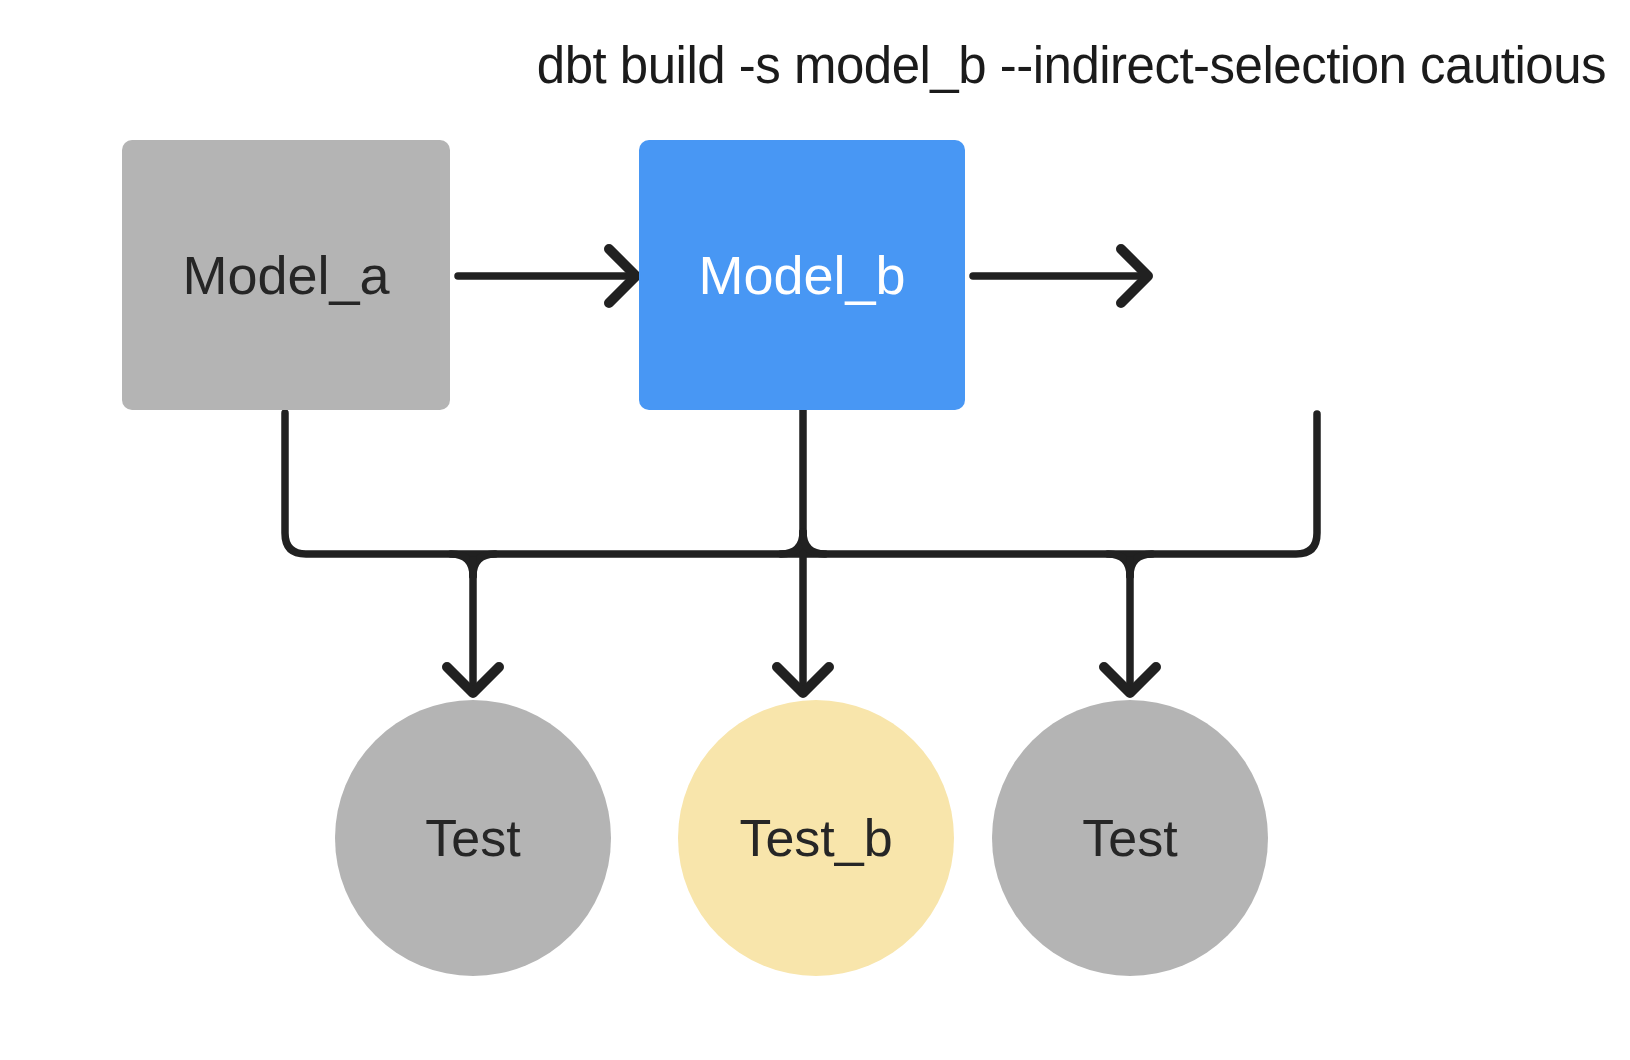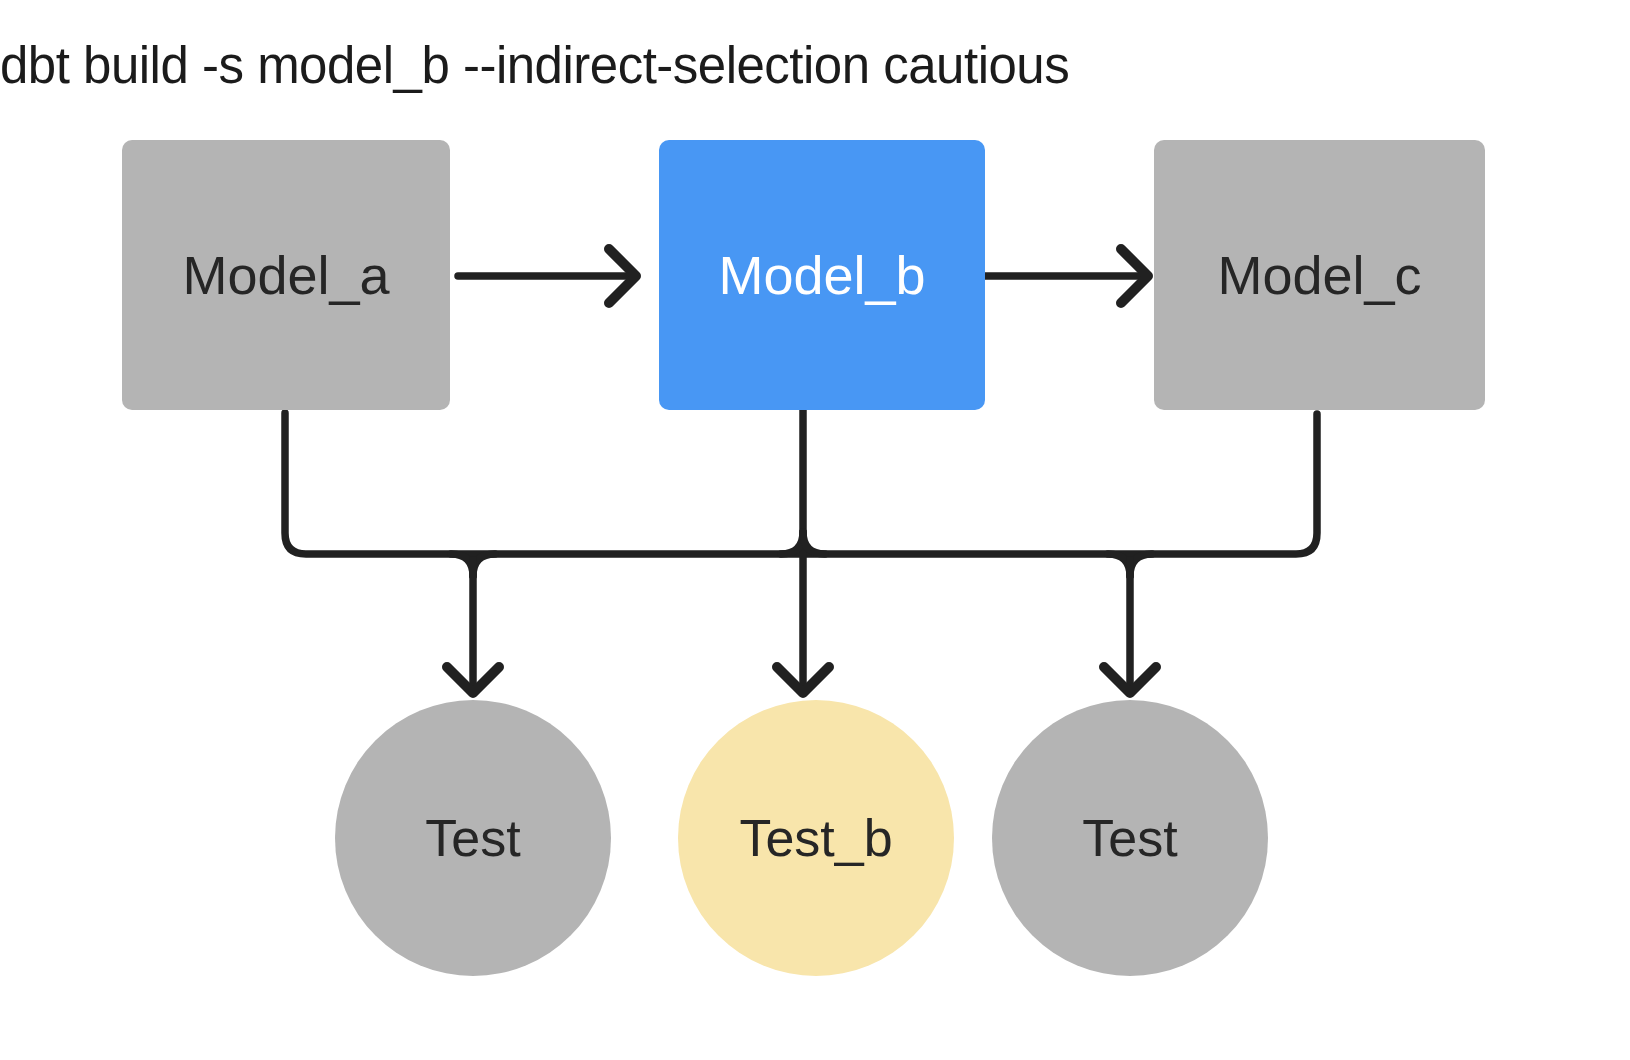--- a/index.html
+++ b/index.html
@@ -13,21 +13,21 @@
   }
   * { margin: 0; padding: 0; box-sizing: border-box; }
   html, body { width: 1630px; height: 1060px; background: var(--bg); overflow: hidden; }
   body { font-family: "Liberation Sans", sans-serif; }
 
   .canvas { position: relative; width: 1630px; height: 1060px; background: var(--bg); }
 
   .title {
     position: absolute;
     left: 0; right: 24px; top: 36px;
-    text-align: left;
+    text-align: right;
     font-size: 51px;
     font-weight: 500;
     letter-spacing: -0.5px;
     color: #1b1b1b;
     white-space: nowrap;
   }
 
   .edges { position: absolute; left: 0; top: 0; width: 1630px; height: 1060px; }
   .edges path {
     fill: none;
@@ -44,21 +44,21 @@
     height: 270px;
     border-radius: 10px;
     display: flex;
     align-items: center;
     justify-content: center;
     font-size: 54px;
     font-weight: 400;
     color: var(--text-dark);
   }
   .model.gray { background: var(--node-gray); }
-  .model.blue { background: var(--node-blue); color: var(--text-light); margin-left: 20px; }
+  .model.blue { background: var(--node-blue); color: var(--text-light); }
   #model-a { left: 122px; width: 328px; }
   #model-b { left: 639px; width: 326px; }
   #model-c { left: 1154px; width: 331px; }
 
   .test {
     position: absolute;
     top: 700px;
     width: 276px;
     height: 276px;
     border-radius: 50%;
@@ -113,23 +113,20 @@
     <path class="arrowhead" d="M 777 667 L 803 693 L 829 667"></path>
     <path class="arrowhead" d="M 1104 667 L 1130 693 L 1156 667"></path>
   </svg>
 
   <div class="model gray" id="model-a">
     <span>Model_a</span>
   </div>
   <div class="model blue" id="model-b">
     <span>Model_b</span>
   </div>
-  <div class="model gray" id="model-c">
-    <span>Model_c</span>
-  </div>
 
   <div class="test gray" id="test-ab">
     <span>Test</span>
   </div>
   <div class="test yellow" id="test-b">
     <span>Test_b</span>
   </div>
   <div class="test gray" id="test-bc">
     <span>Test</span>
   </div>

